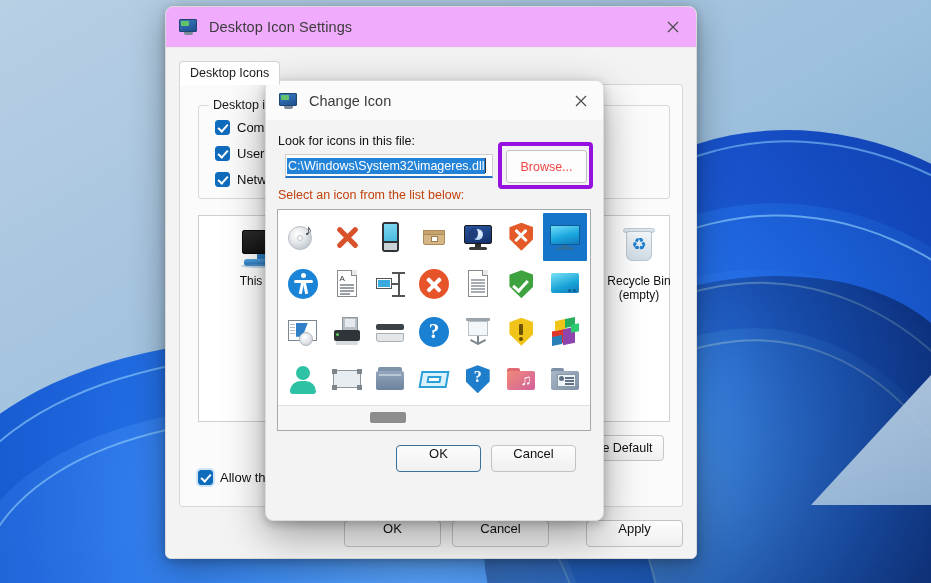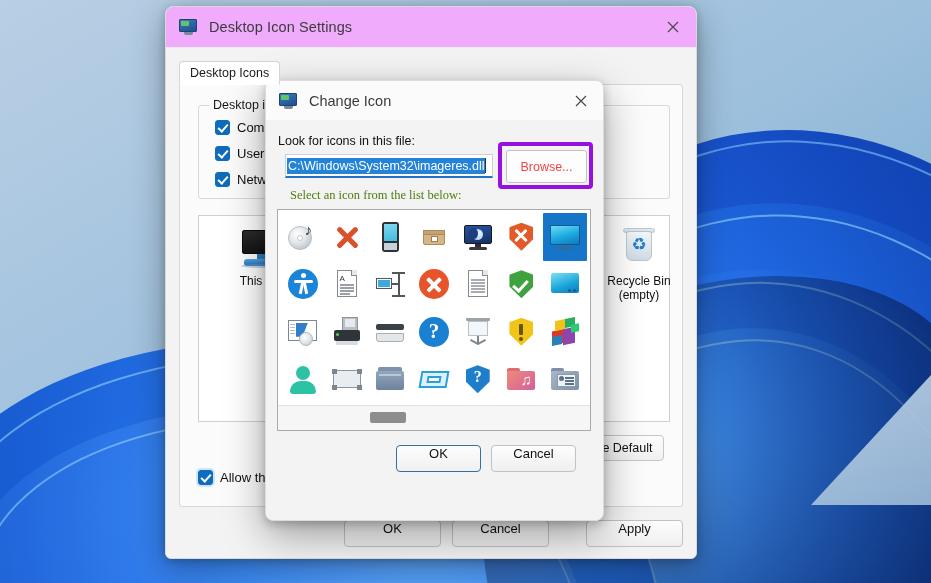--- a/index.html
+++ b/index.html
@@ -230,21 +230,21 @@
   #ci-caret{width:1px;height:15px;background:#333;}
   #browse-highlight{
     position:absolute;left:232px;top:22px;width:95px;height:47px;
     border:4px solid #9610e0;border-radius:4px;box-sizing:border-box;
   }
   #ci-browse{
     position:absolute;left:240px;top:30px;width:79px;height:31px;
     background:#fdfdfd;border:1px solid #c2c2c2;border-radius:3px;
     font-size:12.5px;color:#ef4444;display:flex;align-items:center;justify-content:center;
   }
-  #ci-label-select{position:absolute;left:24px;top:68px;font-size:12.5px;color:#4d7c0f;font-family:Liberation Serif, serif;}
+  #ci-label-select{position:absolute;left:12px;top:68px;font-size:12.5px;color:#c2410c;}
 
   #ci-grid-wrap{
     position:absolute;left:11px;top:89px;width:314px;height:222px;
     background:#fff;border:1px solid #a9a9a9;box-sizing:border-box;
   }
   #ci-grid{
     position:absolute;left:0;top:0;right:0;height:196px;
     display:grid;grid-template-columns:repeat(7,1fr);grid-template-rows:repeat(4,1fr);
     padding:3px;box-sizing:border-box;
   }

